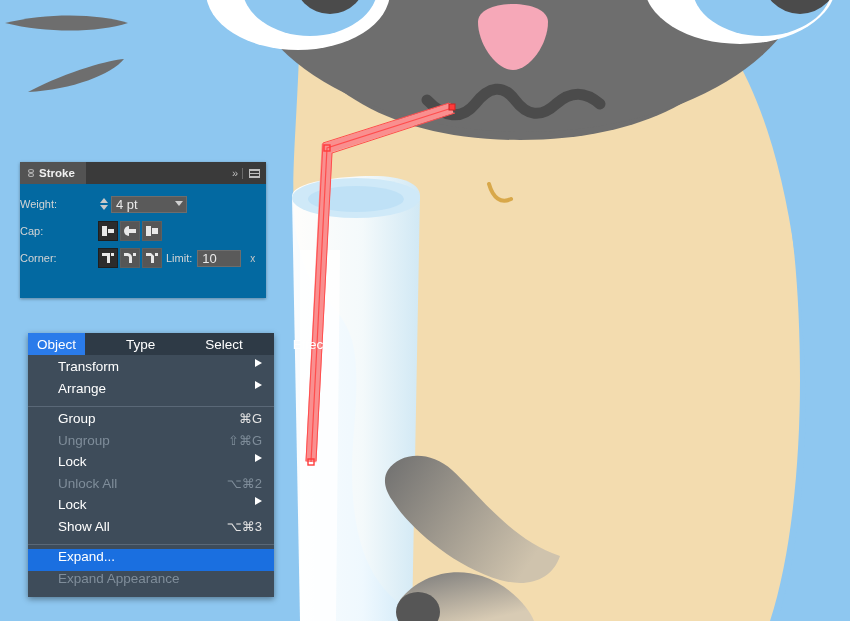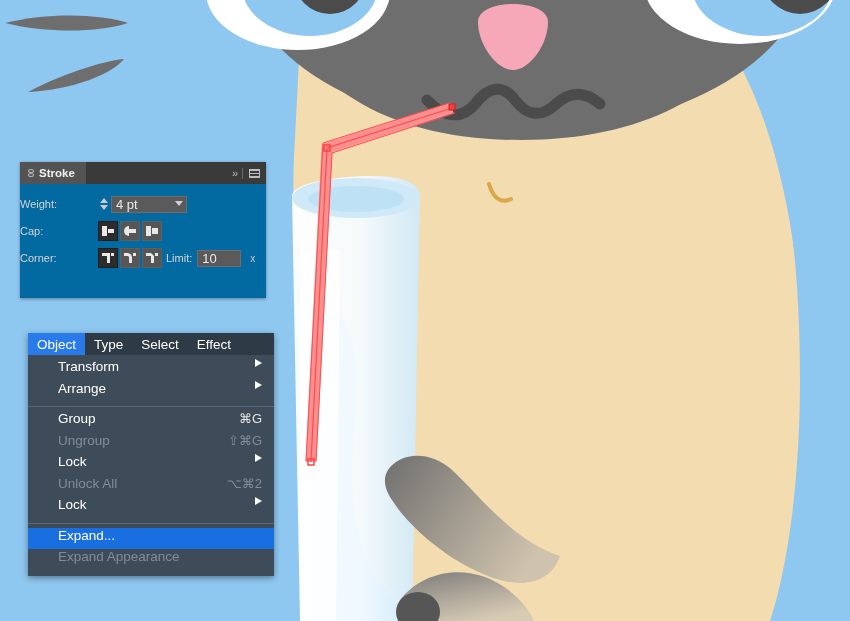--- a/index.html
+++ b/index.html
@@ -71,21 +71,21 @@
   .limit-wrap{ display:flex; align-items:center; gap:5px; margin-left:4px; }
   .limit-x{ color:#c8c8c8; font-size:10px; margin-left:4px;}
 
   
   #menu{
     position:absolute; left:28px; top:333px; width:246px;
     background:#3e4c5a; color:#ffffff; font-size:13.5px;
     box-shadow:0 2px 6px rgba(0,0,0,.4);
     user-select:none;
   }
-  #menu .menubar{ display:flex; height:22px; align-items:stretch; background:#2e3a46;}
+  #menu .menubar{ display:flex; height:22px; align-items:stretch; background:#2e3a46;gap:32px;}
   #menu .mb{ display:flex; align-items:center; padding:0 9px; font-size:13.5px; color:#fff; }
   #menu .mb.active{ background:#2a7bea; }
   #menu .items{ padding:4px 0 5px 0; }
   .mi{
     position:relative; height:21.5px; display:flex; align-items:flex-start;
     padding:0 12px 0 30px; font-size:13.5px; color:#ffffff; white-space:nowrap;
   }
   .mi .sc{ margin-left:auto; padding-left:18px; color:#e3e3e3; font-size:13px; }
   .mi.dis{ color:#7f8d9a; }
   .mi.dis .sc{ color:#7f8d9a; }
@@ -283,20 +283,24 @@
         <span class="arrow"></span>
       </div>
       <div class="mi dis">
         <span>Unlock All</span>
         <span class="sc">⌥⌘2</span>
       </div>
       <div class="mi">
         <span>Lock</span>
         <span class="arrow"></span>
       </div>
+      <div class="mi">
+        <span>Show All</span>
+        <span class="sc">⌥⌘3</span>
+      </div>
       <div class="msep"></div>
       <div class="mi hl">
         <span>Expand...</span>
       </div>
       <div class="mi dis">
         <span>Expand Appearance</span>
       </div>
     </div>
 </div>
 

